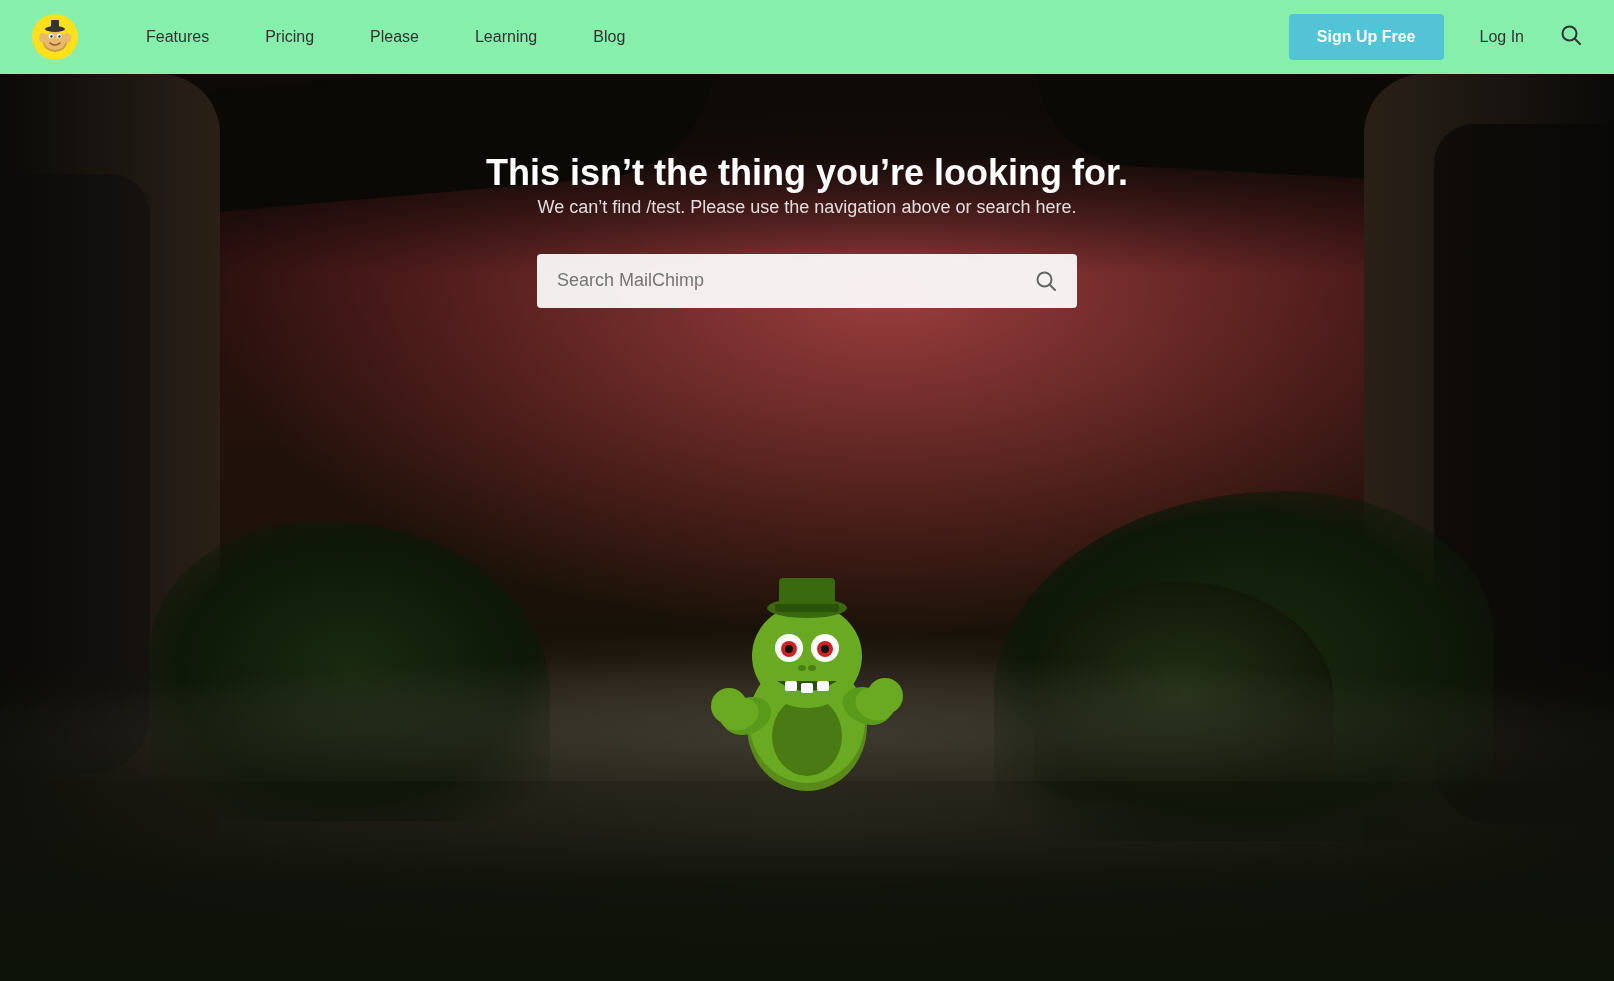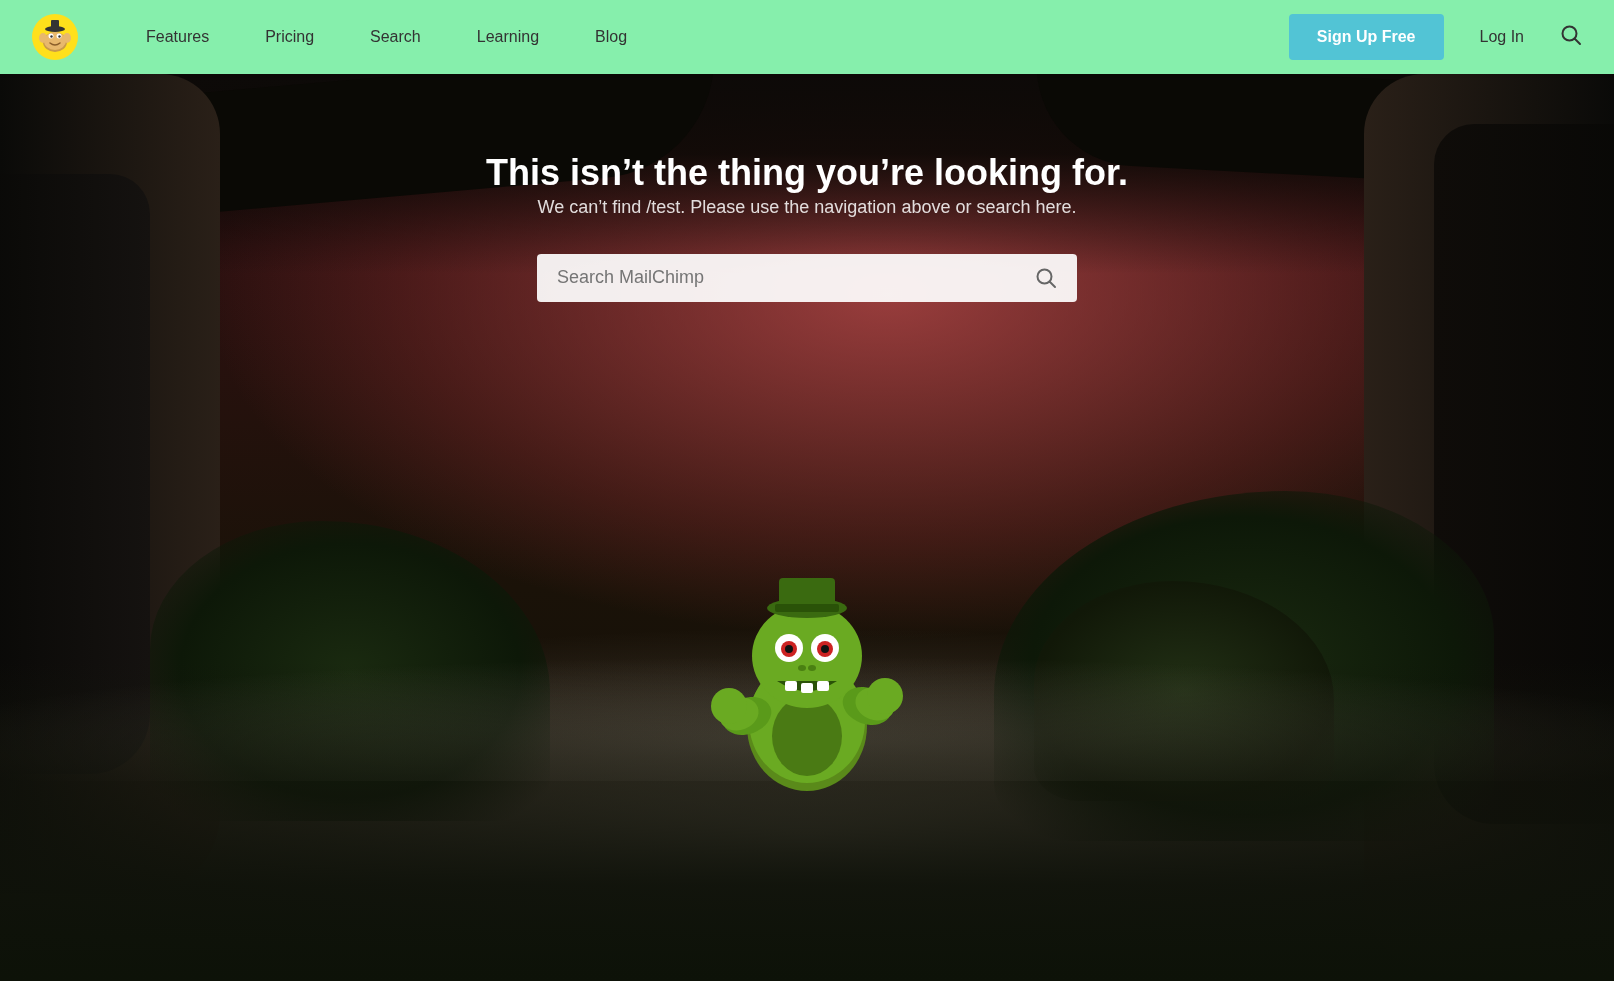--- a/index.html
+++ b/index.html
@@ -276,21 +276,21 @@
     }
 
     .search-container {
       display: flex;
       align-items: center;
       background: rgba(255,255,255,0.92);
       border-radius: 4px;
       overflow: hidden;
       width: 540px;
       margin: 0 auto;
-      height: 48px;
+      height: 54px;
     }
 
     .search-input {
       flex: 1;
       border: none;
       background: transparent;
       padding: 0 20px;
       font-size: 18px;
       color: #888;
       outline: none;
@@ -331,21 +331,21 @@
       <rect x="19" y="6" width="8" height="10" fill="#333" rx="1"></rect>
 
       <ellipse cx="11" cy="24" rx="4" ry="5" fill="#e8b86d"></ellipse>
       <ellipse cx="35" cy="24" rx="4" ry="5" fill="#e8b86d"></ellipse>
     </svg>
   </div>
 
   <nav class="navbar-nav">
     <a class="nav-item">Features</a>
     <a class="nav-item">Pricing</a>
-    <a class="nav-item">Search</a>
+    <a class="nav-item">Please</a>
     <a class="nav-item">Learning</a>
     <a class="nav-item">Blog</a>
   </nav>
 
   <div class="navbar-actions">
     <button class="btn-signup">Sign Up Free</button>
     <button class="btn-login">Log In</button>
     <span class="search-icon-nav">
       <svg width="22" height="22" viewBox="0 0 22 22" fill="none">
         <circle cx="9.5" cy="9.5" r="7" stroke="#333" stroke-width="2"></circle>

